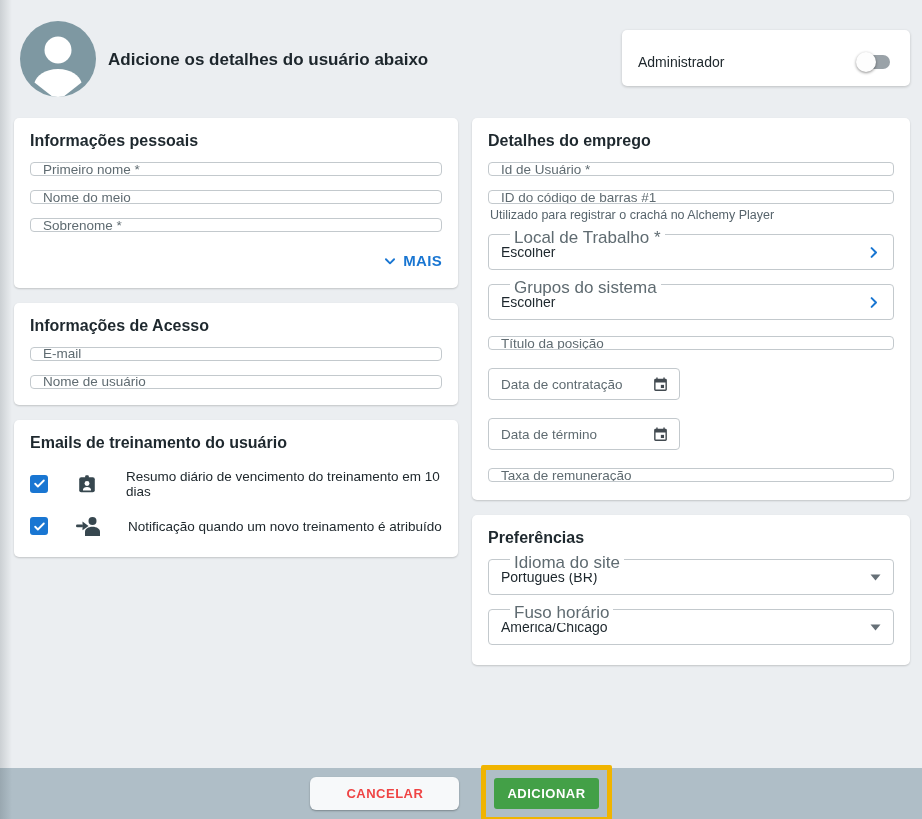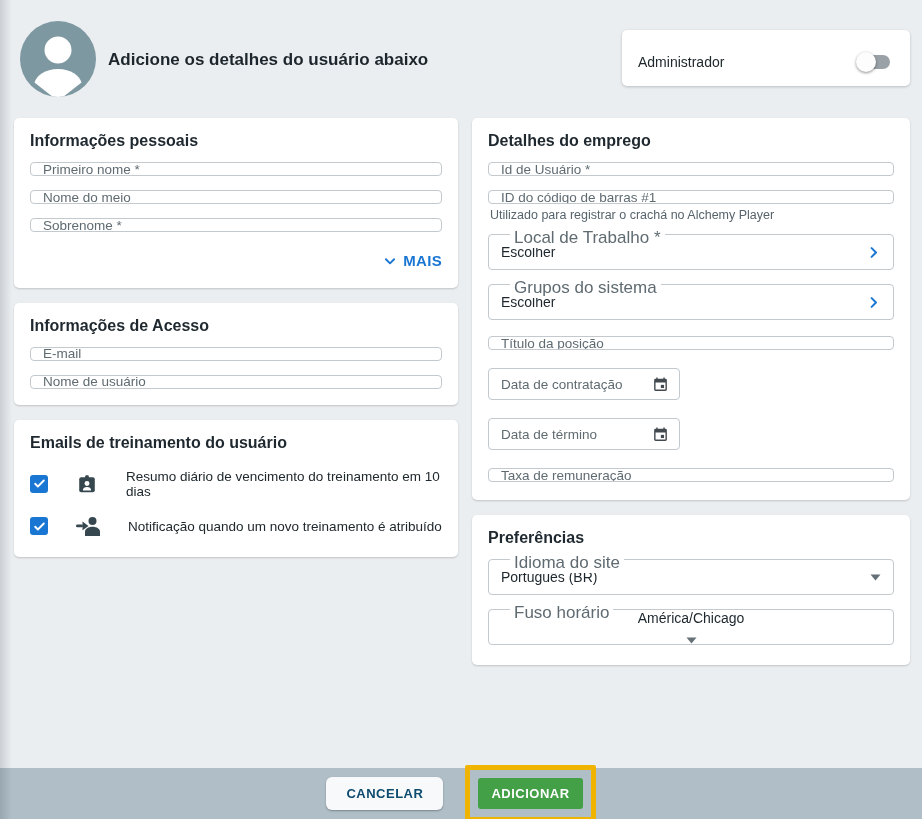--- a/index.html
+++ b/index.html
@@ -61,22 +61,22 @@
     display:flex; align-items:center; justify-content:space-between; padding:0 10px 0 12px;
     margin-bottom:18px; background:#fff; }
   .date-field input { border:none; outline:none; width:130px; font-size:13.5px; color:#212b32;
     font-family:"Liberation Sans","DejaVu Sans",sans-serif; }
   .date-field input::placeholder { color:#5f6b71; opacity:1; }
   .mb4 { margin-bottom:4px; }
 
   
   .footer { position:absolute; left:0; top:768px; width:100%; height:51px; background:#afbec7;
     display:flex; align-items:center; justify-content:center; gap:22px; }
-  .btn-cancel { background:#f7f9fa; color:#0c4a6e; font-weight:bold; font-size:13px;
-    padding:9px 20px; border:none; border-radius:6px; letter-spacing:.5px; cursor:pointer;
+  .btn-cancel { background:#f7f9fa; color:#ef4444; font-weight:bold; font-size:13px;
+    padding:9px 36px; border:none; border-radius:6px; letter-spacing:.5px; cursor:pointer;
     box-shadow:0 1px 2px rgba(0,0,0,.3); font-family:inherit; }
   .highlight-box { border:5px solid #f0b400; padding:8px; border-radius:2px; }
   .btn-add { background:#43a047; color:#fff; font-weight:bold; font-size:13px;
     padding:8px 13px; border:none; border-radius:3px; letter-spacing:.5px; cursor:pointer;
     font-family:inherit; }
 </style>
 </head>
 <body>
 
 <div class="page">
@@ -220,21 +220,21 @@
       <div class="card-title">Preferências</div>
 
       <div class="select-field">
         <span class="float-label">Idioma do site</span>
         <span class="select-value">Português (BR)</span>
         <svg width="11" height="7" viewBox="0 0 11 7">
           <path d="M0.5 0.5h10L5.5 6.5z" fill="#667077"></path>
         </svg>
       </div>
 
-      <div class="select-field" style="margin-bottom:4px;flex-direction:column;">
+      <div class="select-field" style="margin-bottom:4px;">
         <span class="float-label">Fuso horário</span>
         <span class="select-value">América/Chicago</span>
         <svg width="11" height="7" viewBox="0 0 11 7">
           <path d="M0.5 0.5h10L5.5 6.5z" fill="#667077"></path>
         </svg>
       </div>
     </div>
   </div>
 
   <div class="footer">

